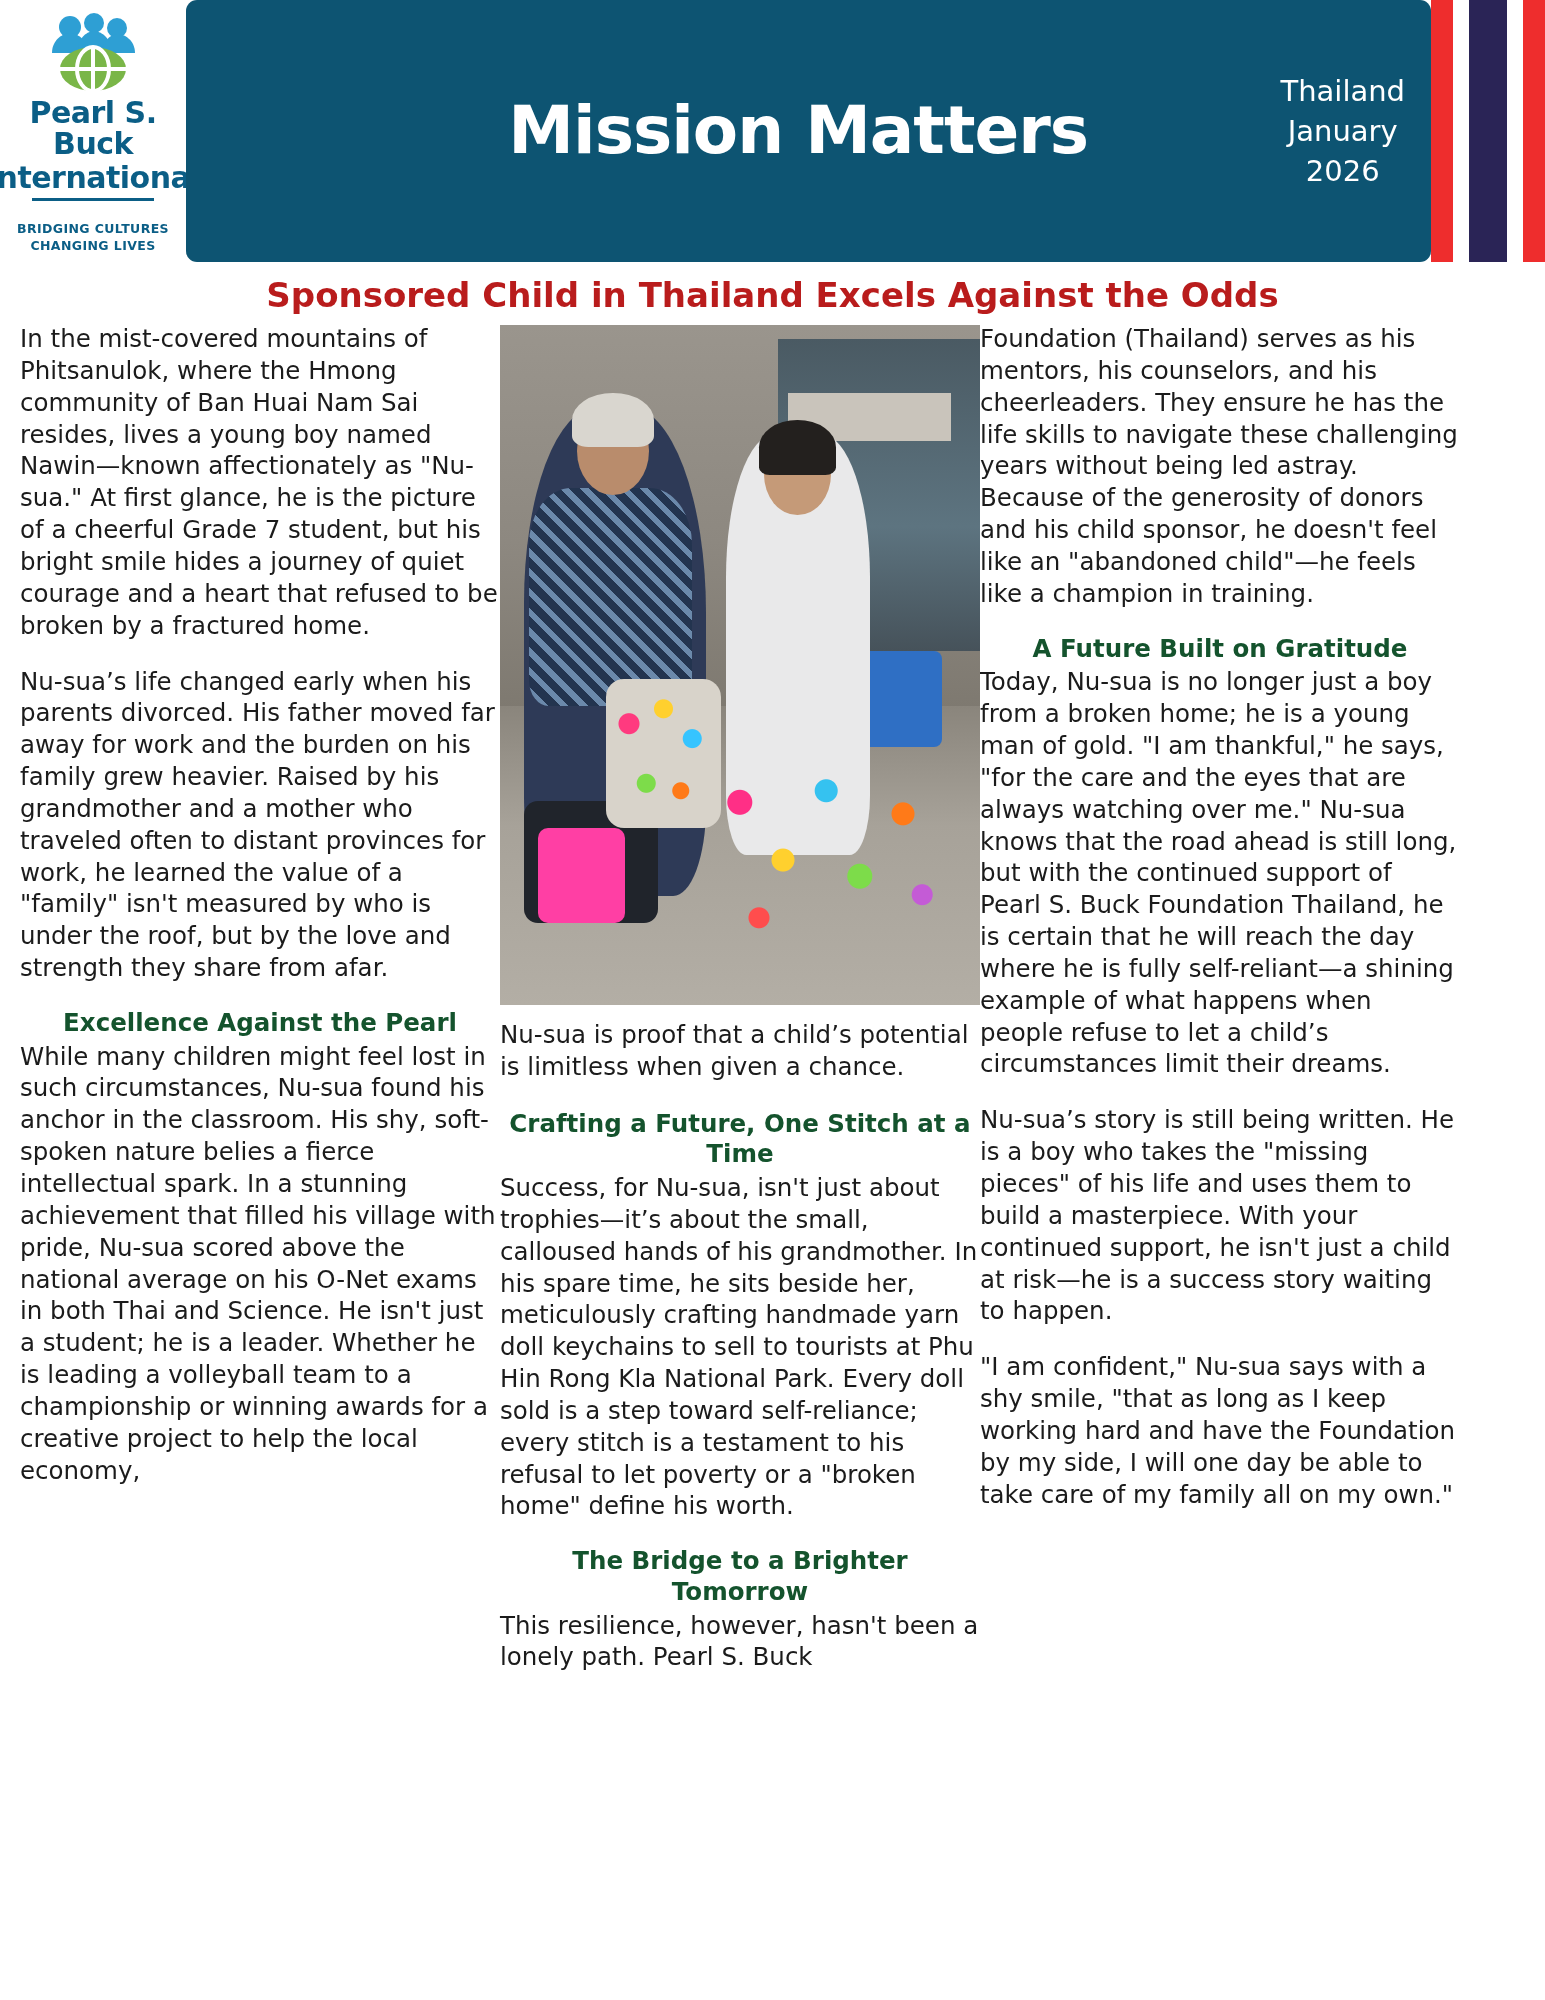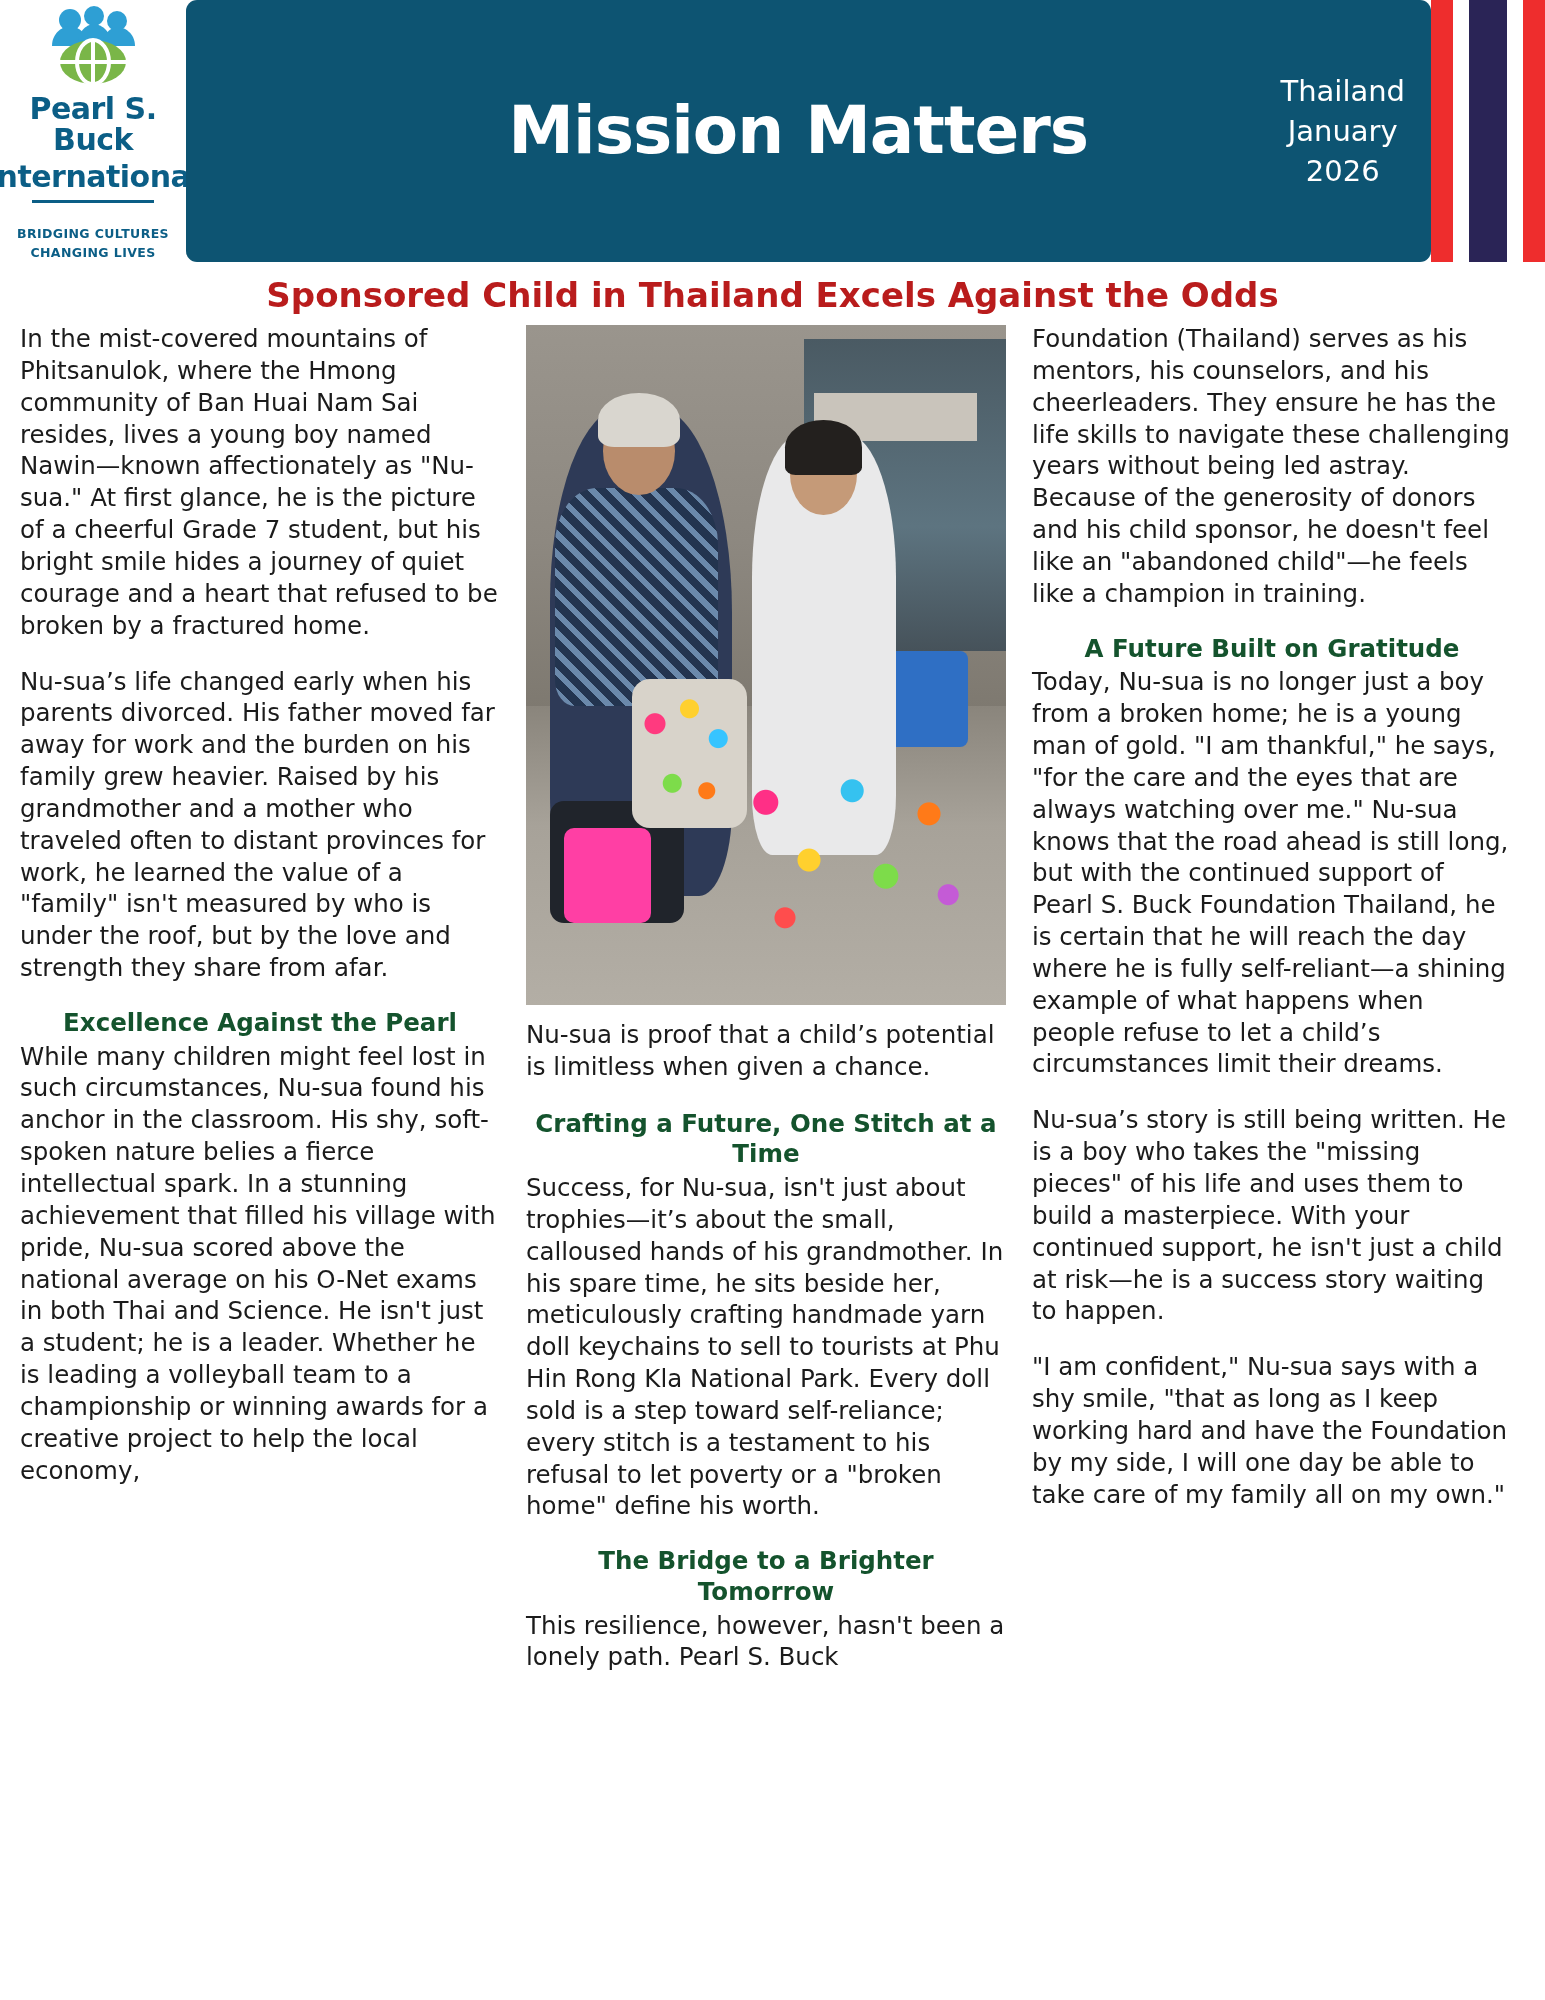--- a/index.html
+++ b/index.html
@@ -24,21 +24,21 @@
     height: 262px;
     width: 100%;
   }
   .logo-box {
     width: 186px;
     flex: 0 0 186px;
     background: #ffffff;
     display: flex;
     flex-direction: column;
     align-items: center;
-    justify-content: space-between;
+    justify-content: center;
     padding-top: 6px;
   }
   .logo-mark { width: 150px; height: 82px; position: relative; }
   .logo-title {
     color: #0b5e86;
     font-weight: bold;
     font-size: 30px;
     line-height: 1.05;
     text-align: center;
     letter-spacing: -0.5px;
@@ -97,21 +97,20 @@
     font-size: 34px;
     font-weight: bold;
     text-align: center;
     padding: 14px 20px 8px;
     line-height: 1.15;
   }
 
   
   .columns {
     display: flex;
-    gap: 26px;
     padding: 0 20px 10px 20px;
     align-items: flex-start;
   }
   .col { width: 480px; flex: 0 0 480px; }
   .col p {
     margin: 0 0 24px 0;
     font-size: 24.5px;
     line-height: 1.30;
     color: #1b1b1b;
   }

